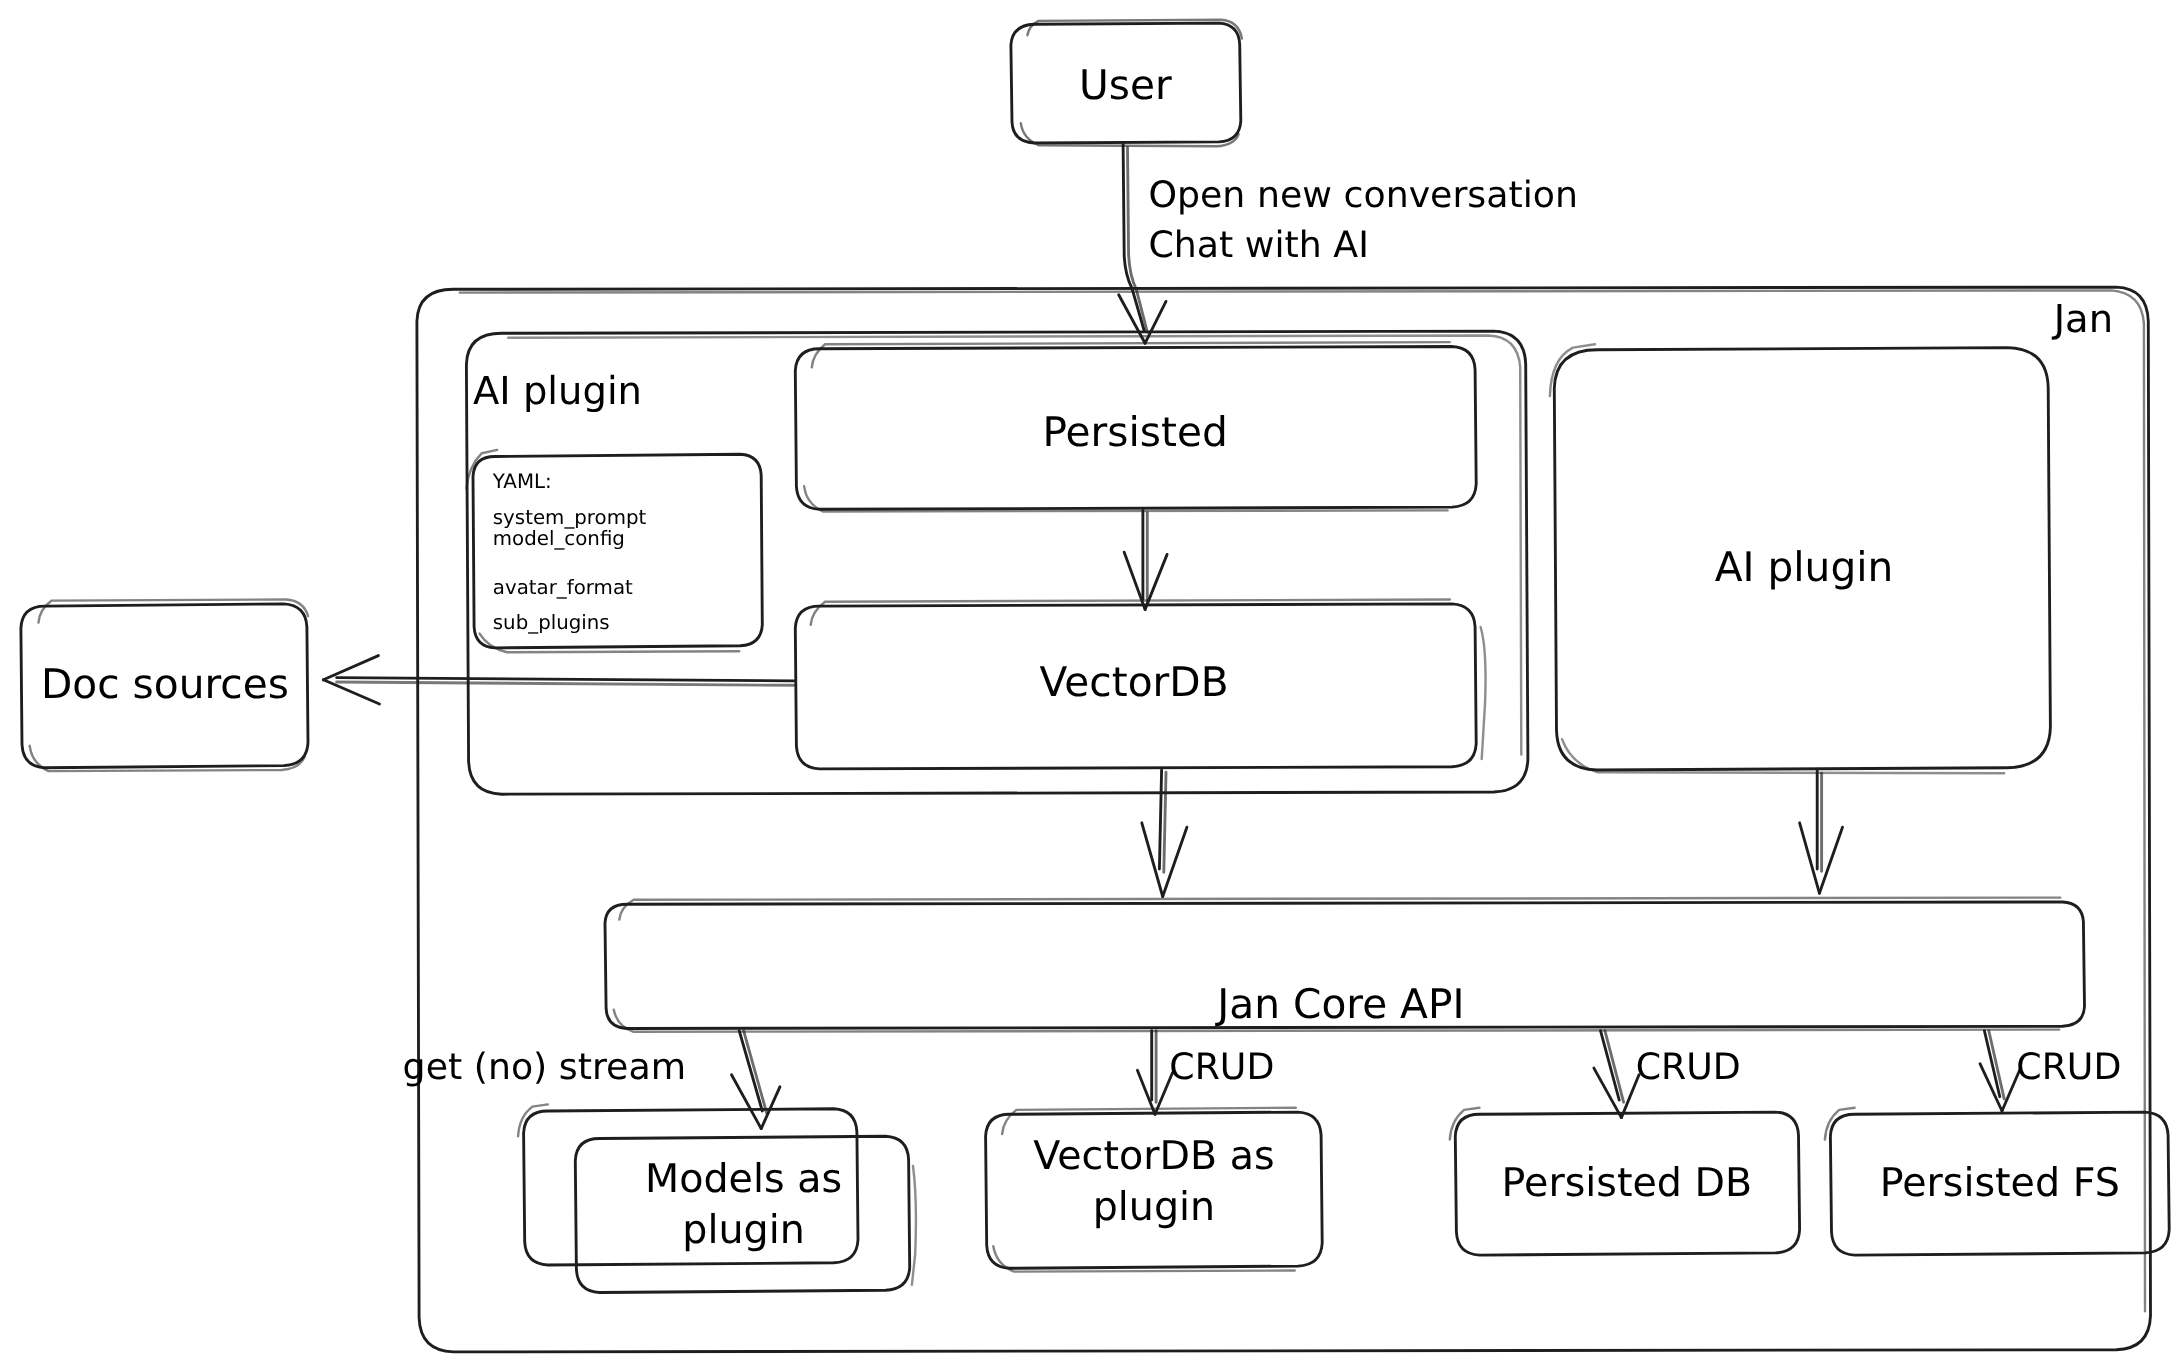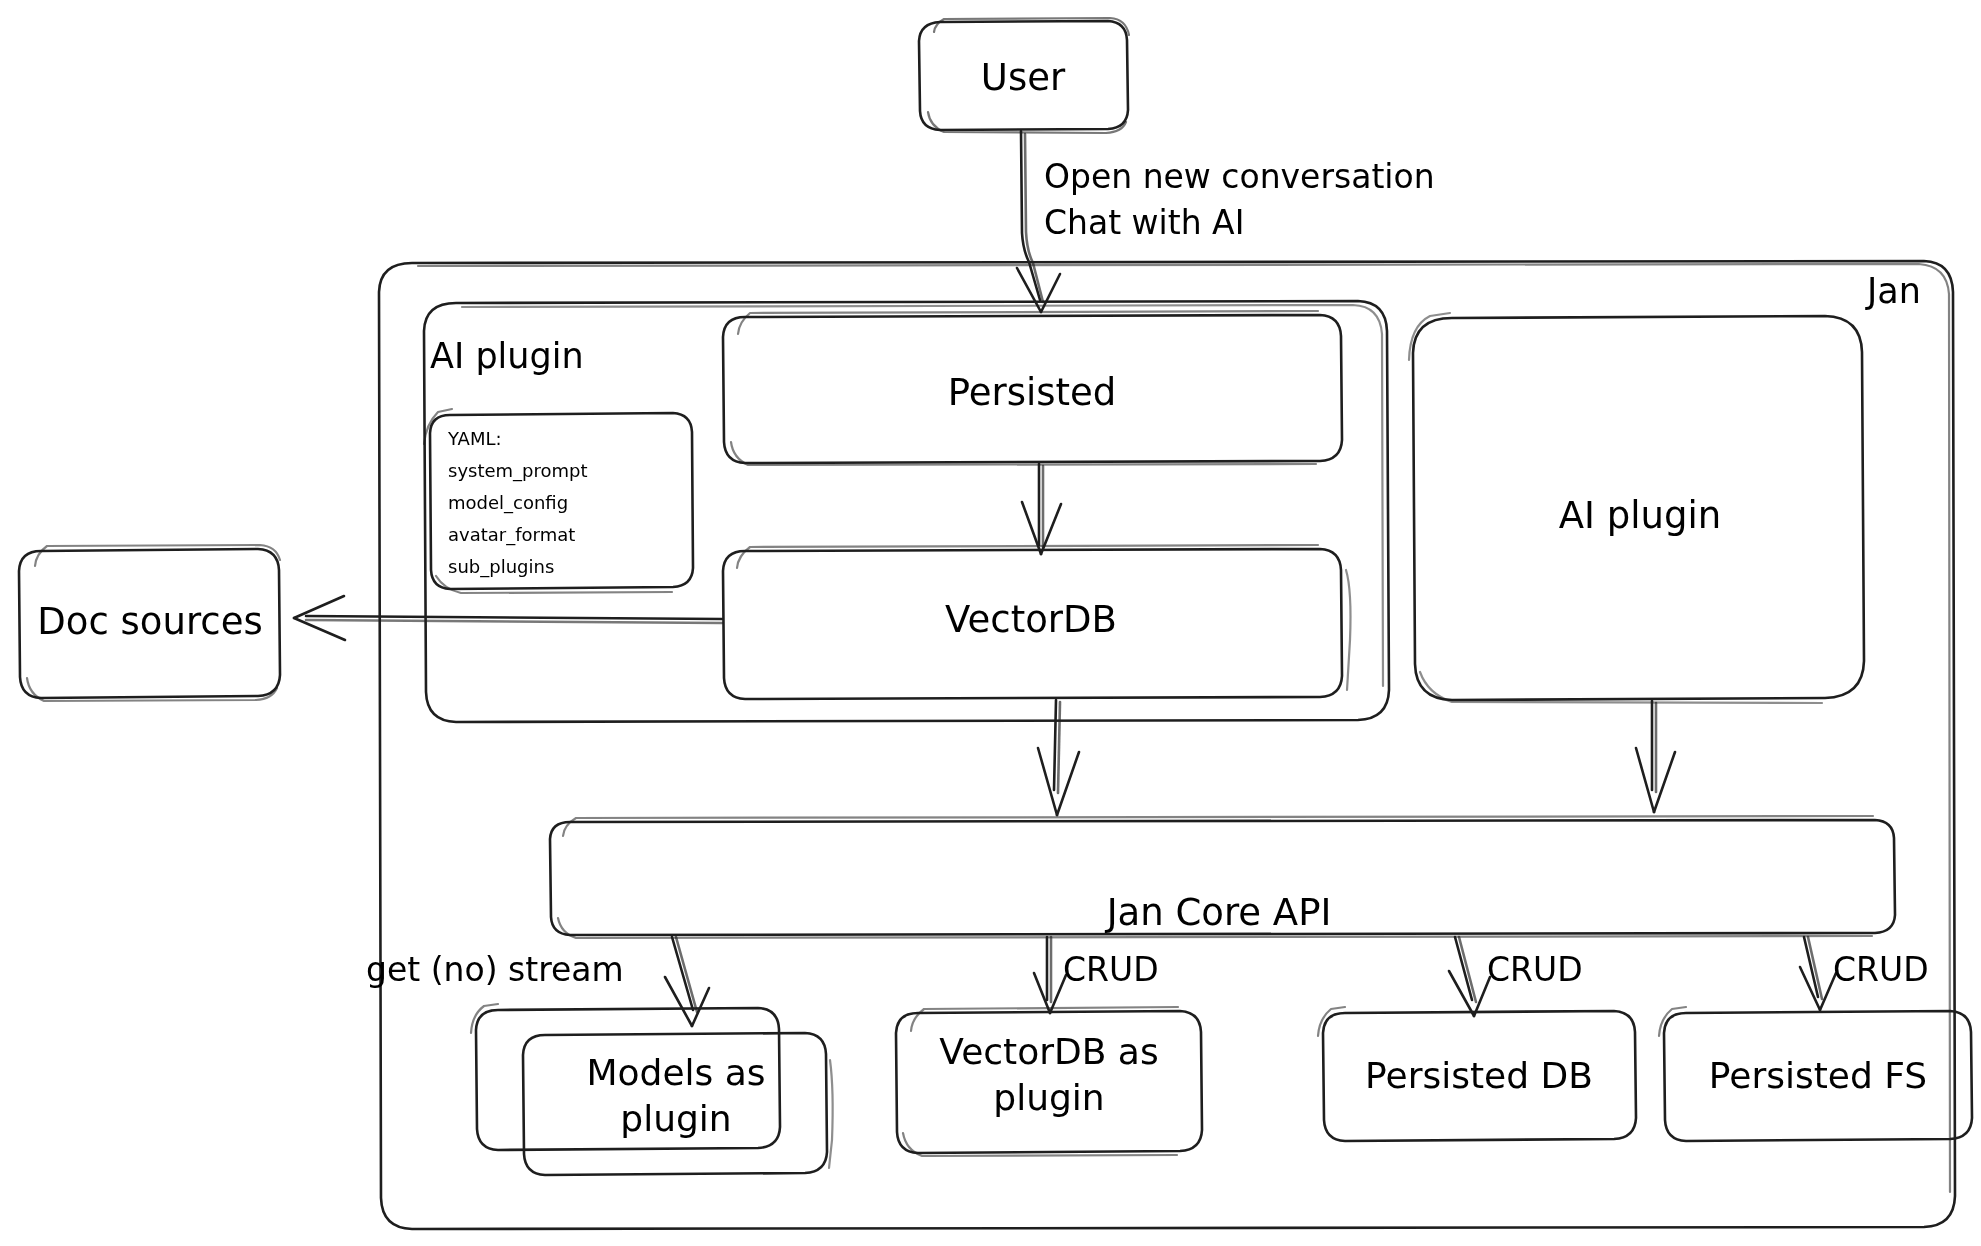--- a/index.html
+++ b/index.html
@@ -211,21 +211,21 @@
   <div class="lbl node-label ctr" style="left:1031px; top:620px;">VectorDB</div>
 
   <div class="lbl node-label ctr" style="left:1640px; top:516px;">AI plugin</div>
 
   <div class="lbl node-label ctr" style="left:1219px; top:875px;margin-top:38px;">Jan Core API</div>
 
   <div class="lbl node-label ctr" style="left:150px; top:622px;">Doc sources</div>
 
   <div class="lbl yaml-label" style="left:448px; top:427px;">YAML:</div>
   <div class="lbl yaml-label" style="left:448px; top:459px;">system_prompt</div>
-  <div class="lbl yaml-label" style="left:448px; top:491px;">model_config</div>
+  <div class="lbl yaml-label" style="left:448px; top:478px;">model_config</div>
   <div class="lbl yaml-label" style="left:448px; top:523px;">avatar_format</div>
   <div class="lbl yaml-label" style="left:448px; top:555px;">sub_plugins</div>
 
   <div class="lbl edge-label" style="left:366px; top:950px;">get (no) stream</div>
   <div class="lbl edge-label" style="left:1063px; top:950px;">CRUD</div>
   <div class="lbl edge-label" style="left:1487px; top:950px;">CRUD</div>
   <div class="lbl edge-label" style="left:1833px; top:950px;">CRUD</div>
 
   <div class="lbl small-node ctr" style="left:676px; top:1073px;">Models as</div>
   <div class="lbl small-node ctr" style="left:676px; top:1119px;">plugin</div>

